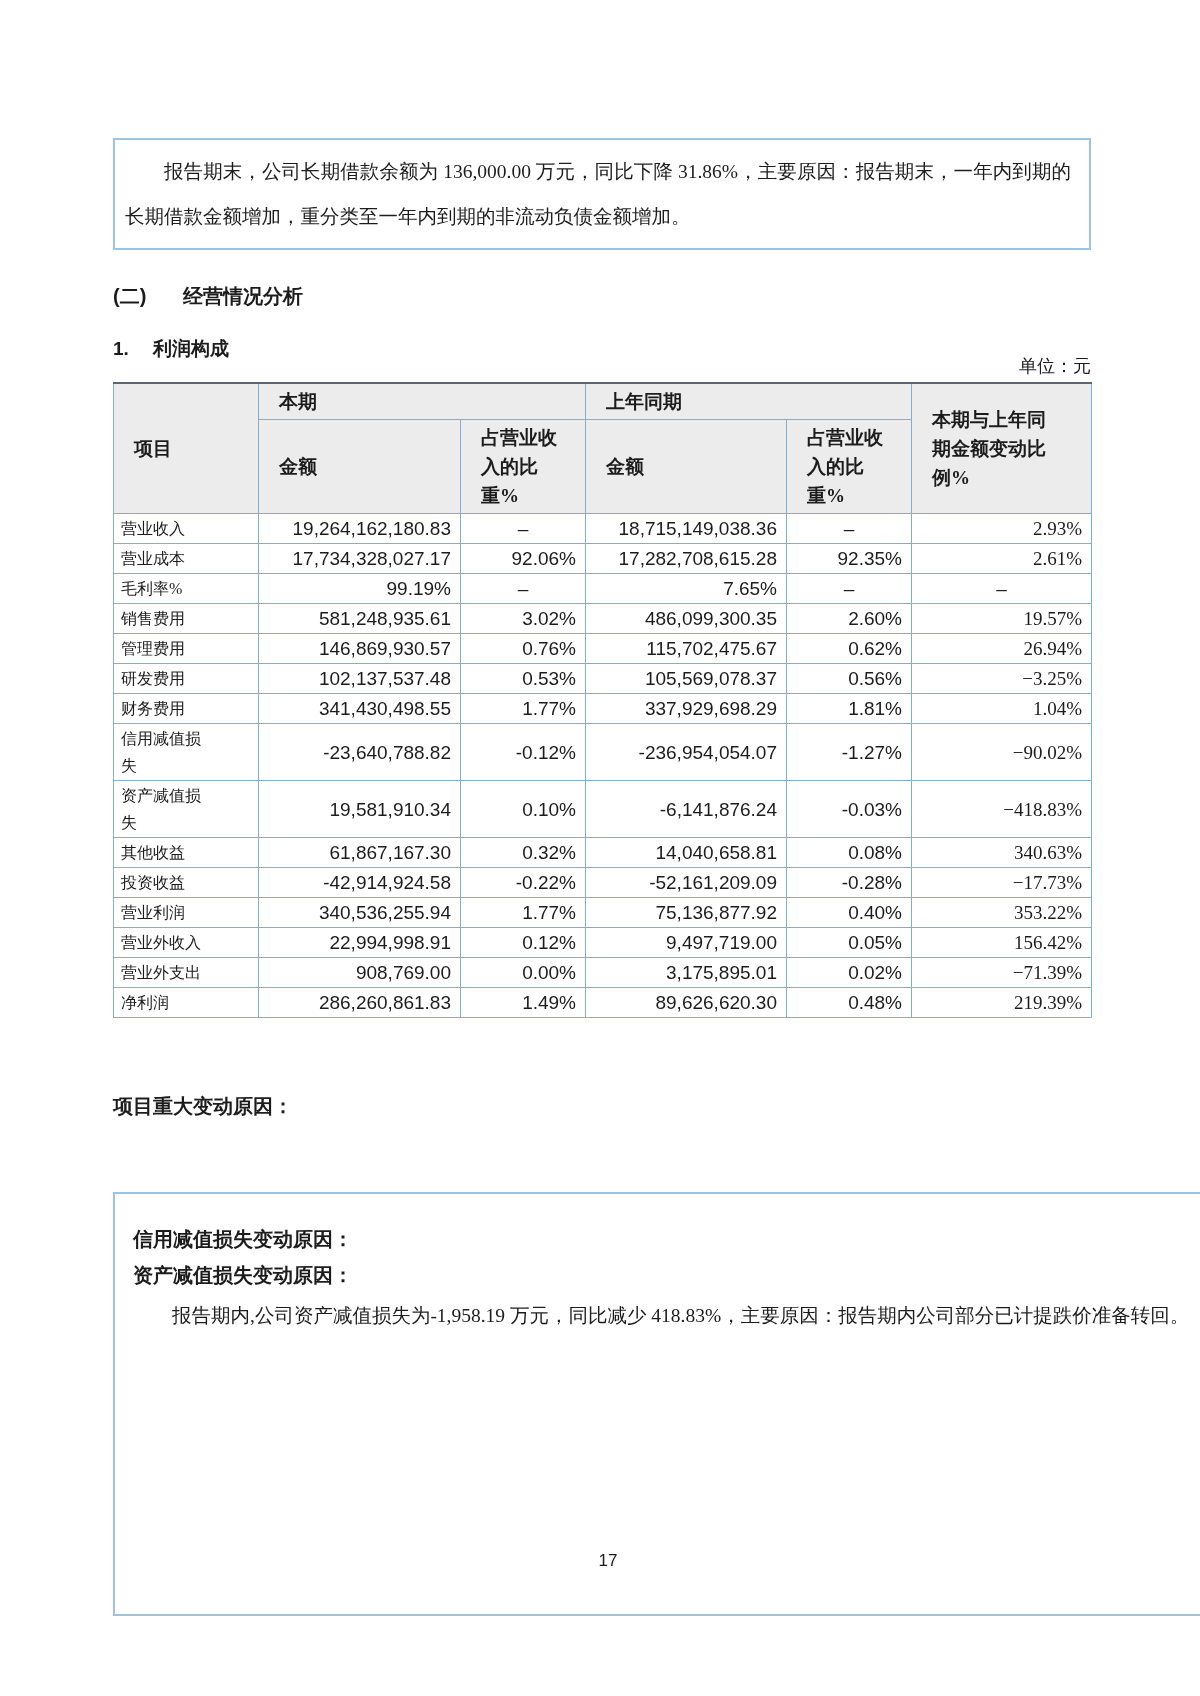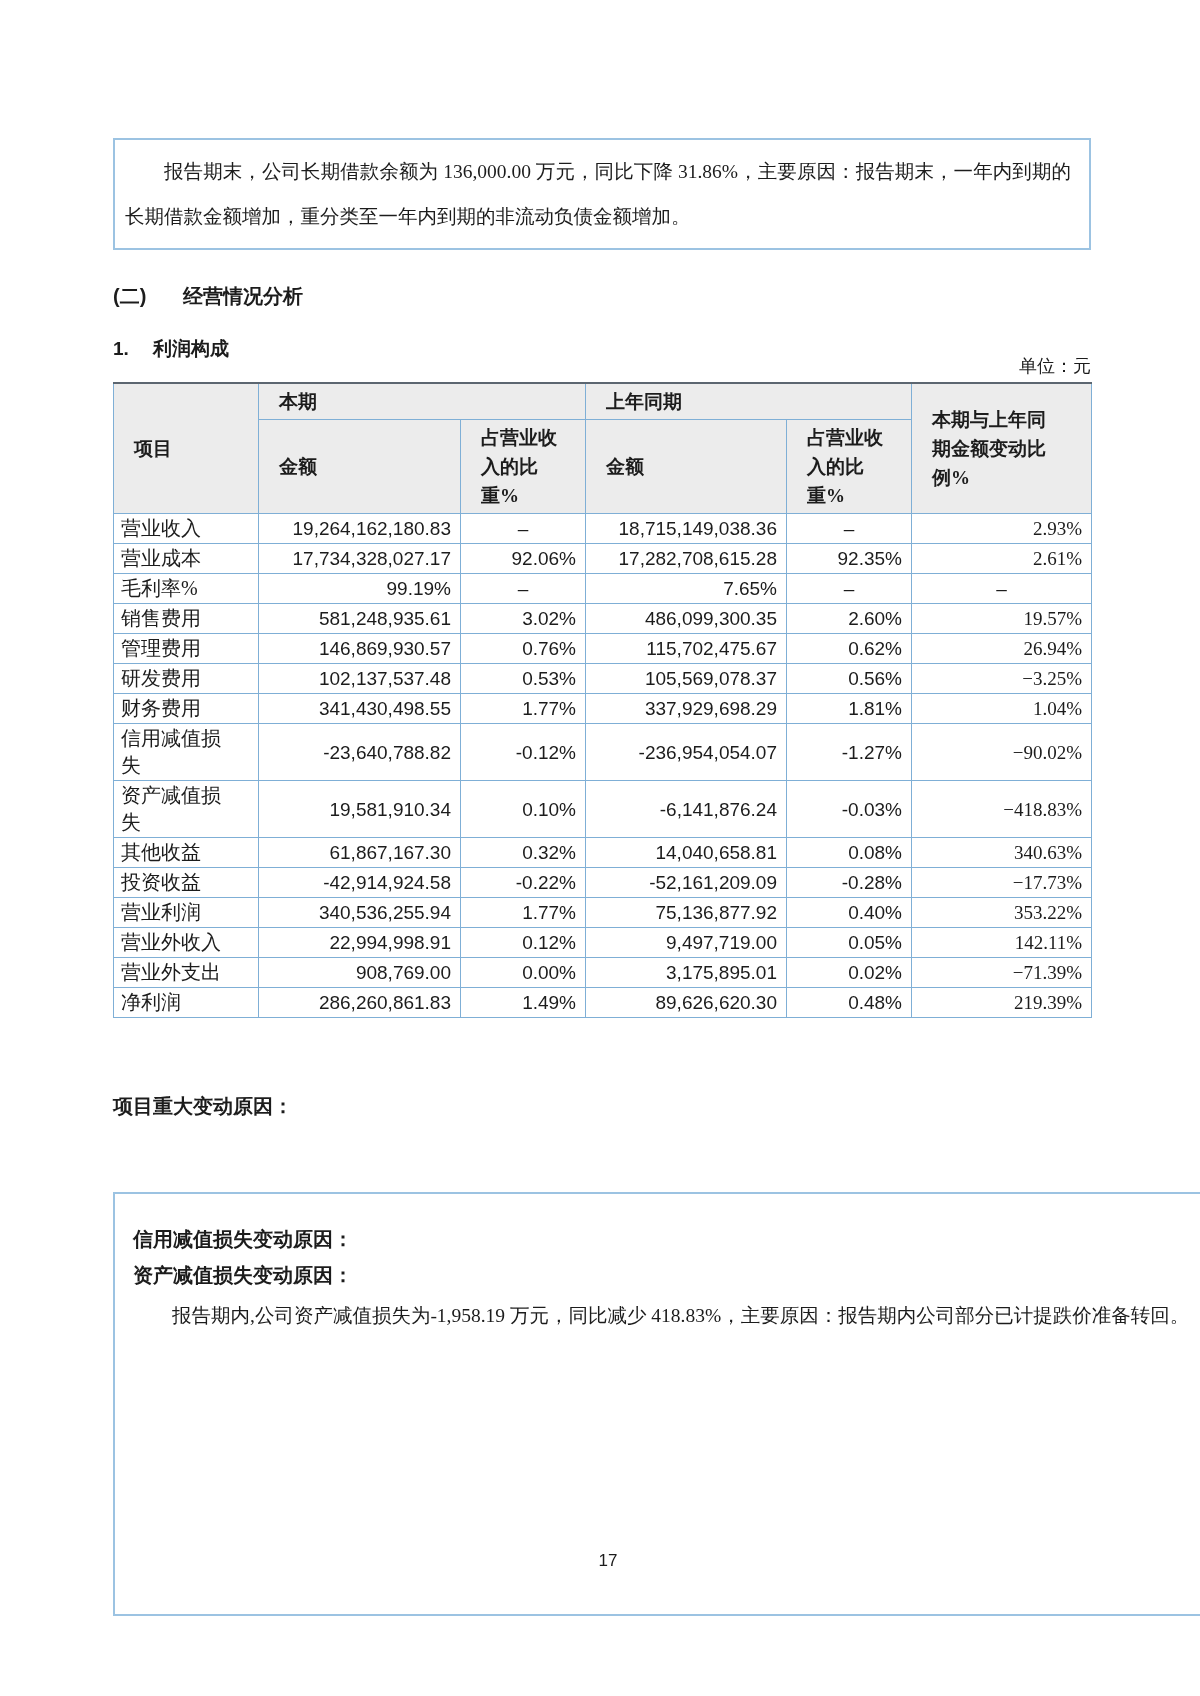--- a/index.html
+++ b/index.html
@@ -60,21 +60,21 @@
     background:var(--hdr-bg);
     font-weight:bold;font-size:19px;text-align:left;
     padding:3px 20px;line-height:29px;
     font-family:"Liberation Serif","DejaVu Serif",serif;
   }
   thead tr.hr1 th{height:33px;}
   thead tr.hr2 th{height:62px;}
   td{
     font-size:19px;padding:1px 9px;height:30px;line-height:27px;
   }
-  td.c-label{text-align:left;font-size:20px;padding-left:7px;}
+  td.c-label{text-align:left;font-size:16px;padding-left:7px;}
   td.c-num{text-align:right;font-family:"Liberation Sans","DejaVu Sans",sans-serif;}
   td.c-dash{text-align:center;font-family:"Liberation Sans","DejaVu Sans",sans-serif;}
   td.c-last{font-family:"Liberation Serif","DejaVu Serif",serif;}
 
   
   .reasons-heading{
     left:113px;top:1093px;font-family:"Liberation Sans","DejaVu Sans",sans-serif;
     font-weight:bold;font-size:20px;
   }
   .reasons-box{
@@ -237,21 +237,21 @@
           <td class="c-num">75,136,877.92</td>
           <td class="c-num">0.40%</td>
           <td class="c-num c-last">353.22%</td>
         </tr>
         <tr>
           <td class="c-label">营业外收入</td>
           <td class="c-num">22,994,998.91</td>
           <td class="c-num">0.12%</td>
           <td class="c-num">9,497,719.00</td>
           <td class="c-num">0.05%</td>
-          <td class="c-num c-last">142.11%</td>
+          <td class="c-num c-last">156.42%</td>
         </tr>
         <tr>
           <td class="c-label">营业外支出</td>
           <td class="c-num">908,769.00</td>
           <td class="c-num">0.00%</td>
           <td class="c-num">3,175,895.01</td>
           <td class="c-num">0.02%</td>
           <td class="c-num c-last">−71.39%</td>
         </tr>
         <tr>

